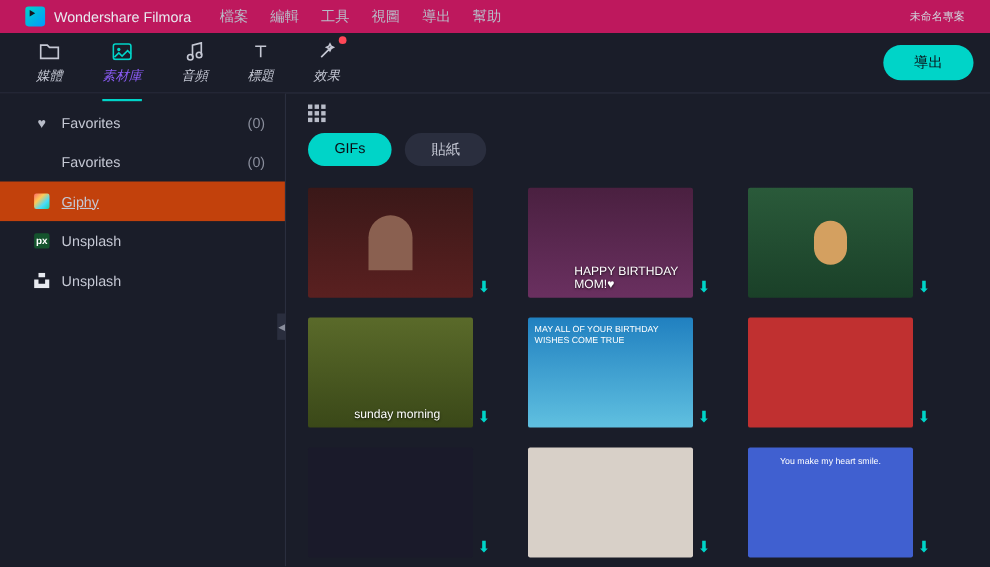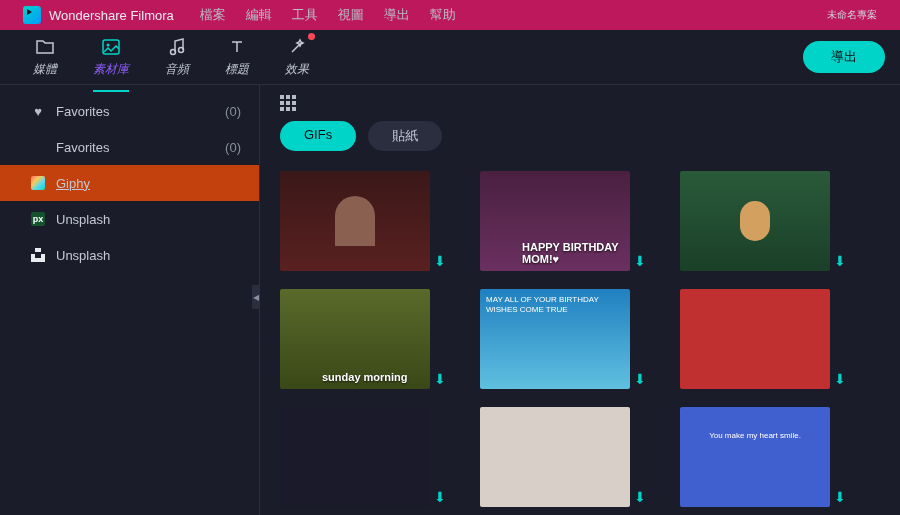--- a/index.html
+++ b/index.html
@@ -50,21 +50,21 @@
 .thumb-1::before { content: ''; width: 40px; height: 50px; background: #8a6050; border-radius: 20px 20px 0 0; }
 .thumb-2 { background: linear-gradient(#4a2040, #6a3060); }
 .thumb-3 { background: linear-gradient(#2a5a3a, #1a4028); }
 .thumb-3::before { content: ''; width: 30px; height: 40px; background: #d4a060; border-radius: 15px; }
 .thumb-4 { background: linear-gradient(#5a6a2a, #3a4818); text-align: right; }
 .thumb-5 { background: linear-gradient(#2080c0, #60c0e0); }
 .thumb-6 { background: #c03030; }
 .thumb-7 { background: #1a1a2a; }
 .thumb-8 { background: #d8d0c8; }
 .thumb-9 { background: #4060d0; }
-.overlay-text { position: absolute; bottom: 6px; left: 6px; color: white; font-size: 11px; font-weight: bold; text-shadow: 0 1px 2px rgba(0,0,0,0.8); padding-left: 36px; }
+.overlay-text { position: absolute; bottom: 6px; left: 6px; color: white; font-size: 11px; font-weight: normal; text-shadow: 0 1px 2px rgba(0,0,0,0.8); padding-left: 36px; }
 .overlay-text-tr { position: absolute; top: 6px; left: 6px; color: white; font-size: 8px; line-height: 1.2; }
 svg { display: block; }
 </style>
 </head>
 <body>
 
 <div class="titlebar">
   <div class="logo"></div>
   <div class="app-title">Wondershare Filmora</div>
   <div class="menu">
@@ -221,20 +221,20 @@
         <div class="thumb">
             <div class="thumb-img thumb-7"></div>
             <div class="dl-icon">⬇</div>
           </div>
         <div class="thumb">
             <div class="thumb-img thumb-8"></div>
             <div class="dl-icon">⬇</div>
           </div>
         <div class="thumb">
             <div class="thumb-img thumb-9">
-              <div class="overlay-text-tr" style="color:#fff;top:24px;text-align:center;width:100%;left:0">You make my heart smile.</div>
+              <div class="overlay-text-tr" style="color:#fff;top:8px;text-align:center;width:100%;left:0">You make my heart smile.</div>
             </div>
             <div class="dl-icon">⬇</div>
           </div>
       </div>
     </div>
   </div>
 </div>
 
 </body></html>

